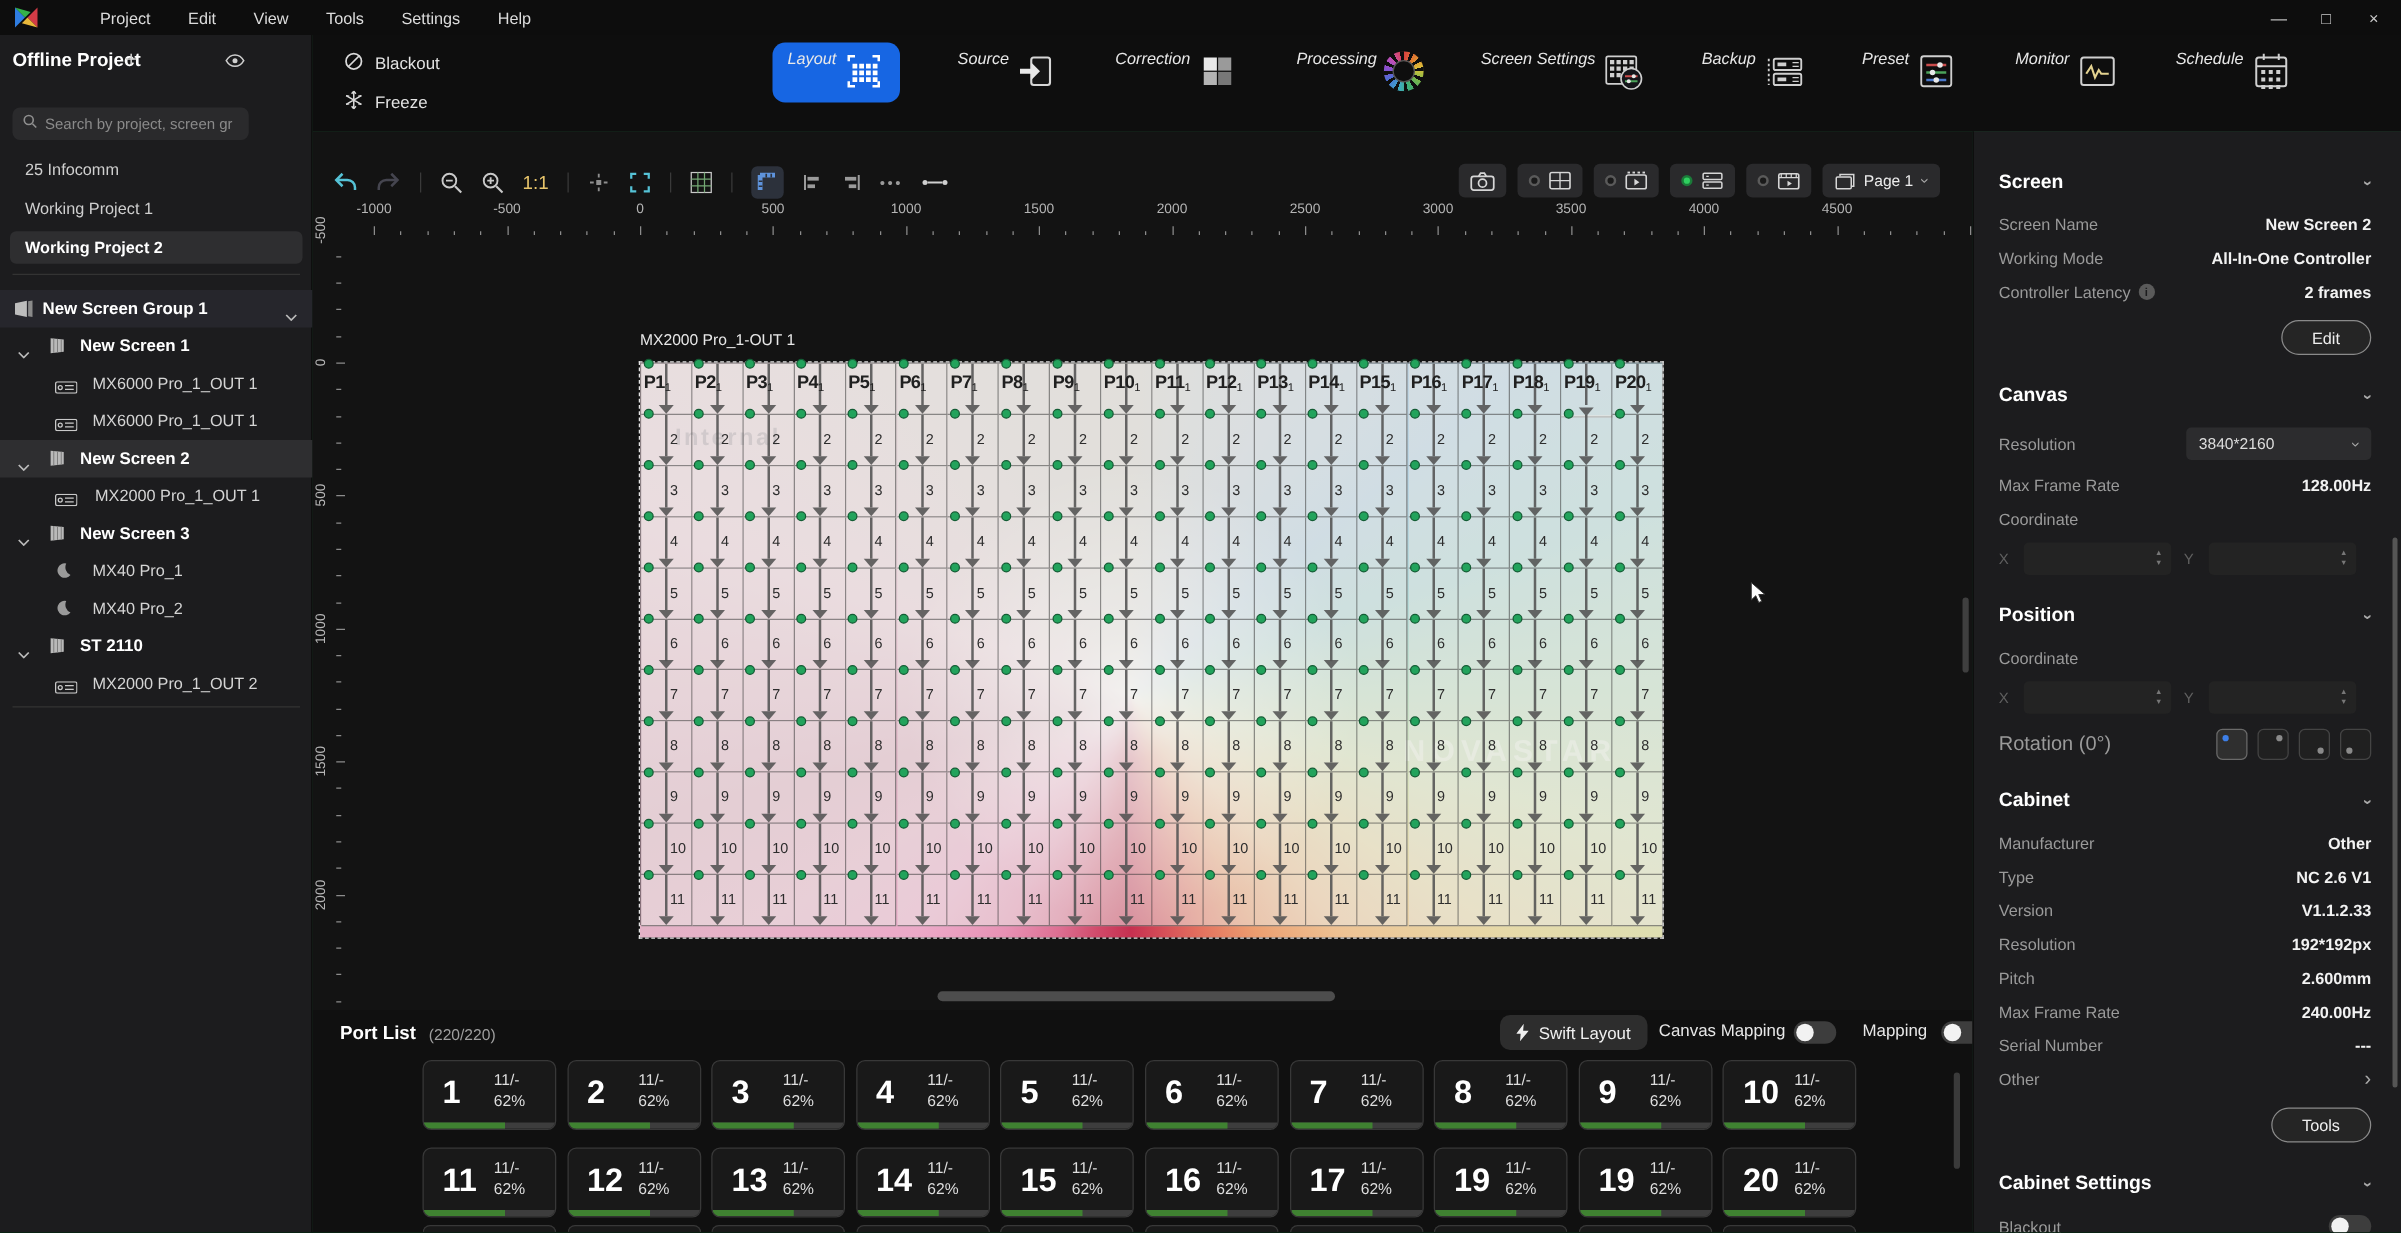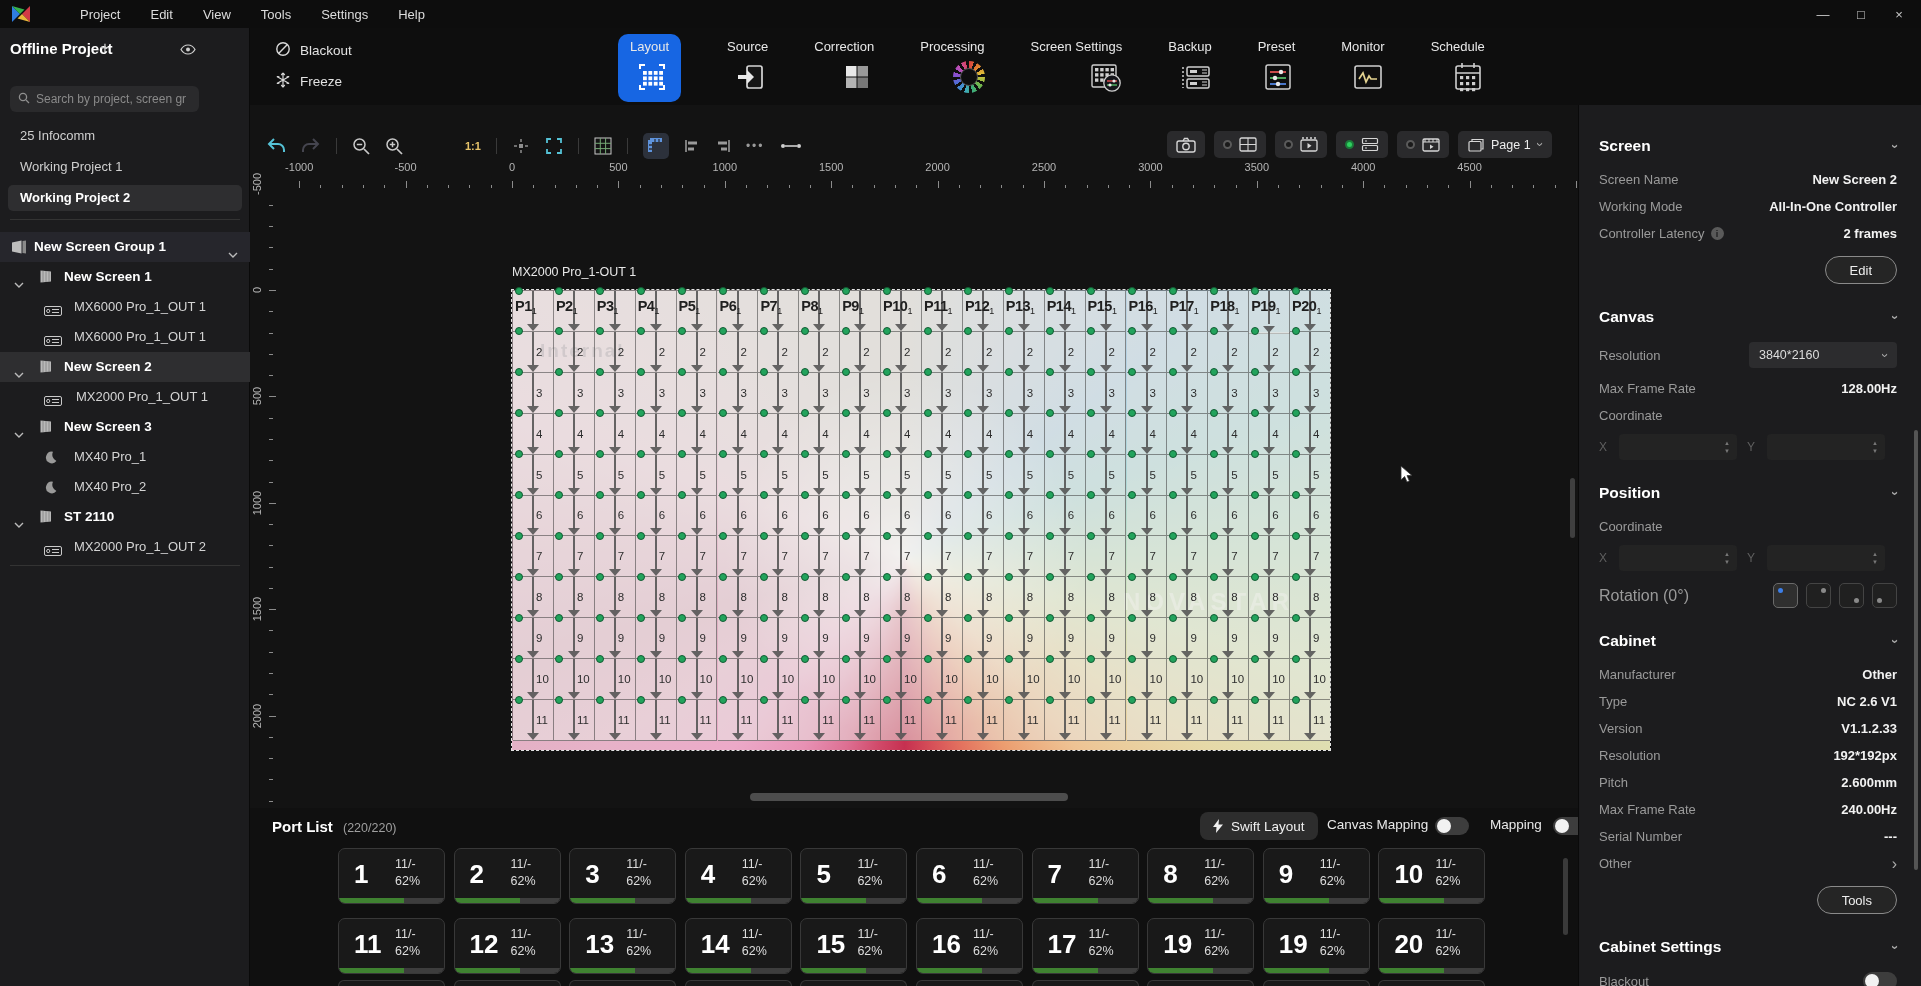--- a/index.html
+++ b/index.html
@@ -32,35 +32,35 @@
   .trow .ic { position:absolute; top:7px; }
   .trow .lbl { position:absolute; top:7px; font-size:13.5px; color:#e8e8e8; white-space:nowrap; }
   .trow .lbl.b { font-weight:700; color:#fff; }
   .trow .lbl.dim { font-weight:400; color:#d4d4d4; font-size:13px; }
   .trow .tchev { position:absolute; top:12px; }
 
   
   .topbar { position:absolute; left:250px; top:28px; width:1671px; height:77px; background:#0e0e0e; }
   .bf-btn { position:absolute; left:25px; display:flex; align-items:center; gap:9px; font-size:13.5px; color:#e3e3e3; }
   .tabs { position:absolute; left:368px; top:6px; display:flex; gap:46px; align-items:flex-start; }
-  .tab { display:flex; flex-direction:column; align-items:flex-end; gap:5px; padding:5px 0 7px; }
+  .tab { display:flex; flex-direction:row; align-items:flex-start; gap:5px; padding:5px 0 7px;font-style:italic; }
   .tab .tlabel { font-size:13px; color:#e8e8e8; white-space:nowrap; }
   .tab .ticon { height:36px; display:flex; align-items:center; justify-content:center; }
   .tab.active { background:#1766e3; border-radius:10px; padding:5px 12px 7px; }
   .proc-wheel { display:block; width:32px; height:32px; border-radius:50%; position:relative;
     background:repeating-conic-gradient(rgba(14,14,14,0) 0deg 18deg, #0e0e0e 18deg 30deg),
       conic-gradient(#d94040,#e08030,#ddc23a,#7ab648,#3fae74,#3fa9c9,#4a6fd4,#8a4fd0,#c84fb0,#d94040); }
   .proc-wheel::after { content:""; position:absolute; inset:7px; border-radius:50%; background:#0e0e0e; border:1px solid #555; }
 
   
   .canvasreg { position:absolute; left:250px; top:105px; width:1328px; height:703px; background:#131313; overflow:hidden; }
   .ctoolbar { position:absolute; left:16px; top:24px; height:34px; display:flex; align-items:center; gap:15px; }
   .tbi { display:flex; align-items:center; justify-content:center; }
   .tbi.active { background:#2c313b; border-radius:5px; padding:5px; }
-  .ratio { color:#e6c36a; font-weight:700; font-size:11px;margin-left:47px; }
+  .ratio { color:#e6c36a; font-weight:400; font-size:15px; }
   .tsep { width:1px; height:16px; background:#3a3a3a; }
   .dots3 { color:#9a9a9a; font-size:12px; letter-spacing:2px; }
   .ctools-r { position:absolute; right:26px; top:26px; display:flex; gap:9px; align-items:center; }
   .tgbox { height:27px; background:#2a2a2c; border-radius:5px; display:flex; align-items:center; gap:7px; padding:0 9px; }
   .rdot { width:9px; height:9px; border:2px solid #5a5a5a; border-radius:50%; background:#1a1a1a; }
   .rdot.on { background:#2fd05f; border-color:#1b7a39; }
   .pagesel { height:27px; background:#2a2a2c; border-radius:5px; display:flex; align-items:center; gap:7px; padding:0 10px; color:#ececec; font-size:12.5px; }
   .chev { display:inline-block; transform:rotate(90deg); color:#aaa; font-size:13px; line-height:1; }
 
   .ruler-h { position:absolute; left:0; top:53px; width:1328px; height:30px; }

